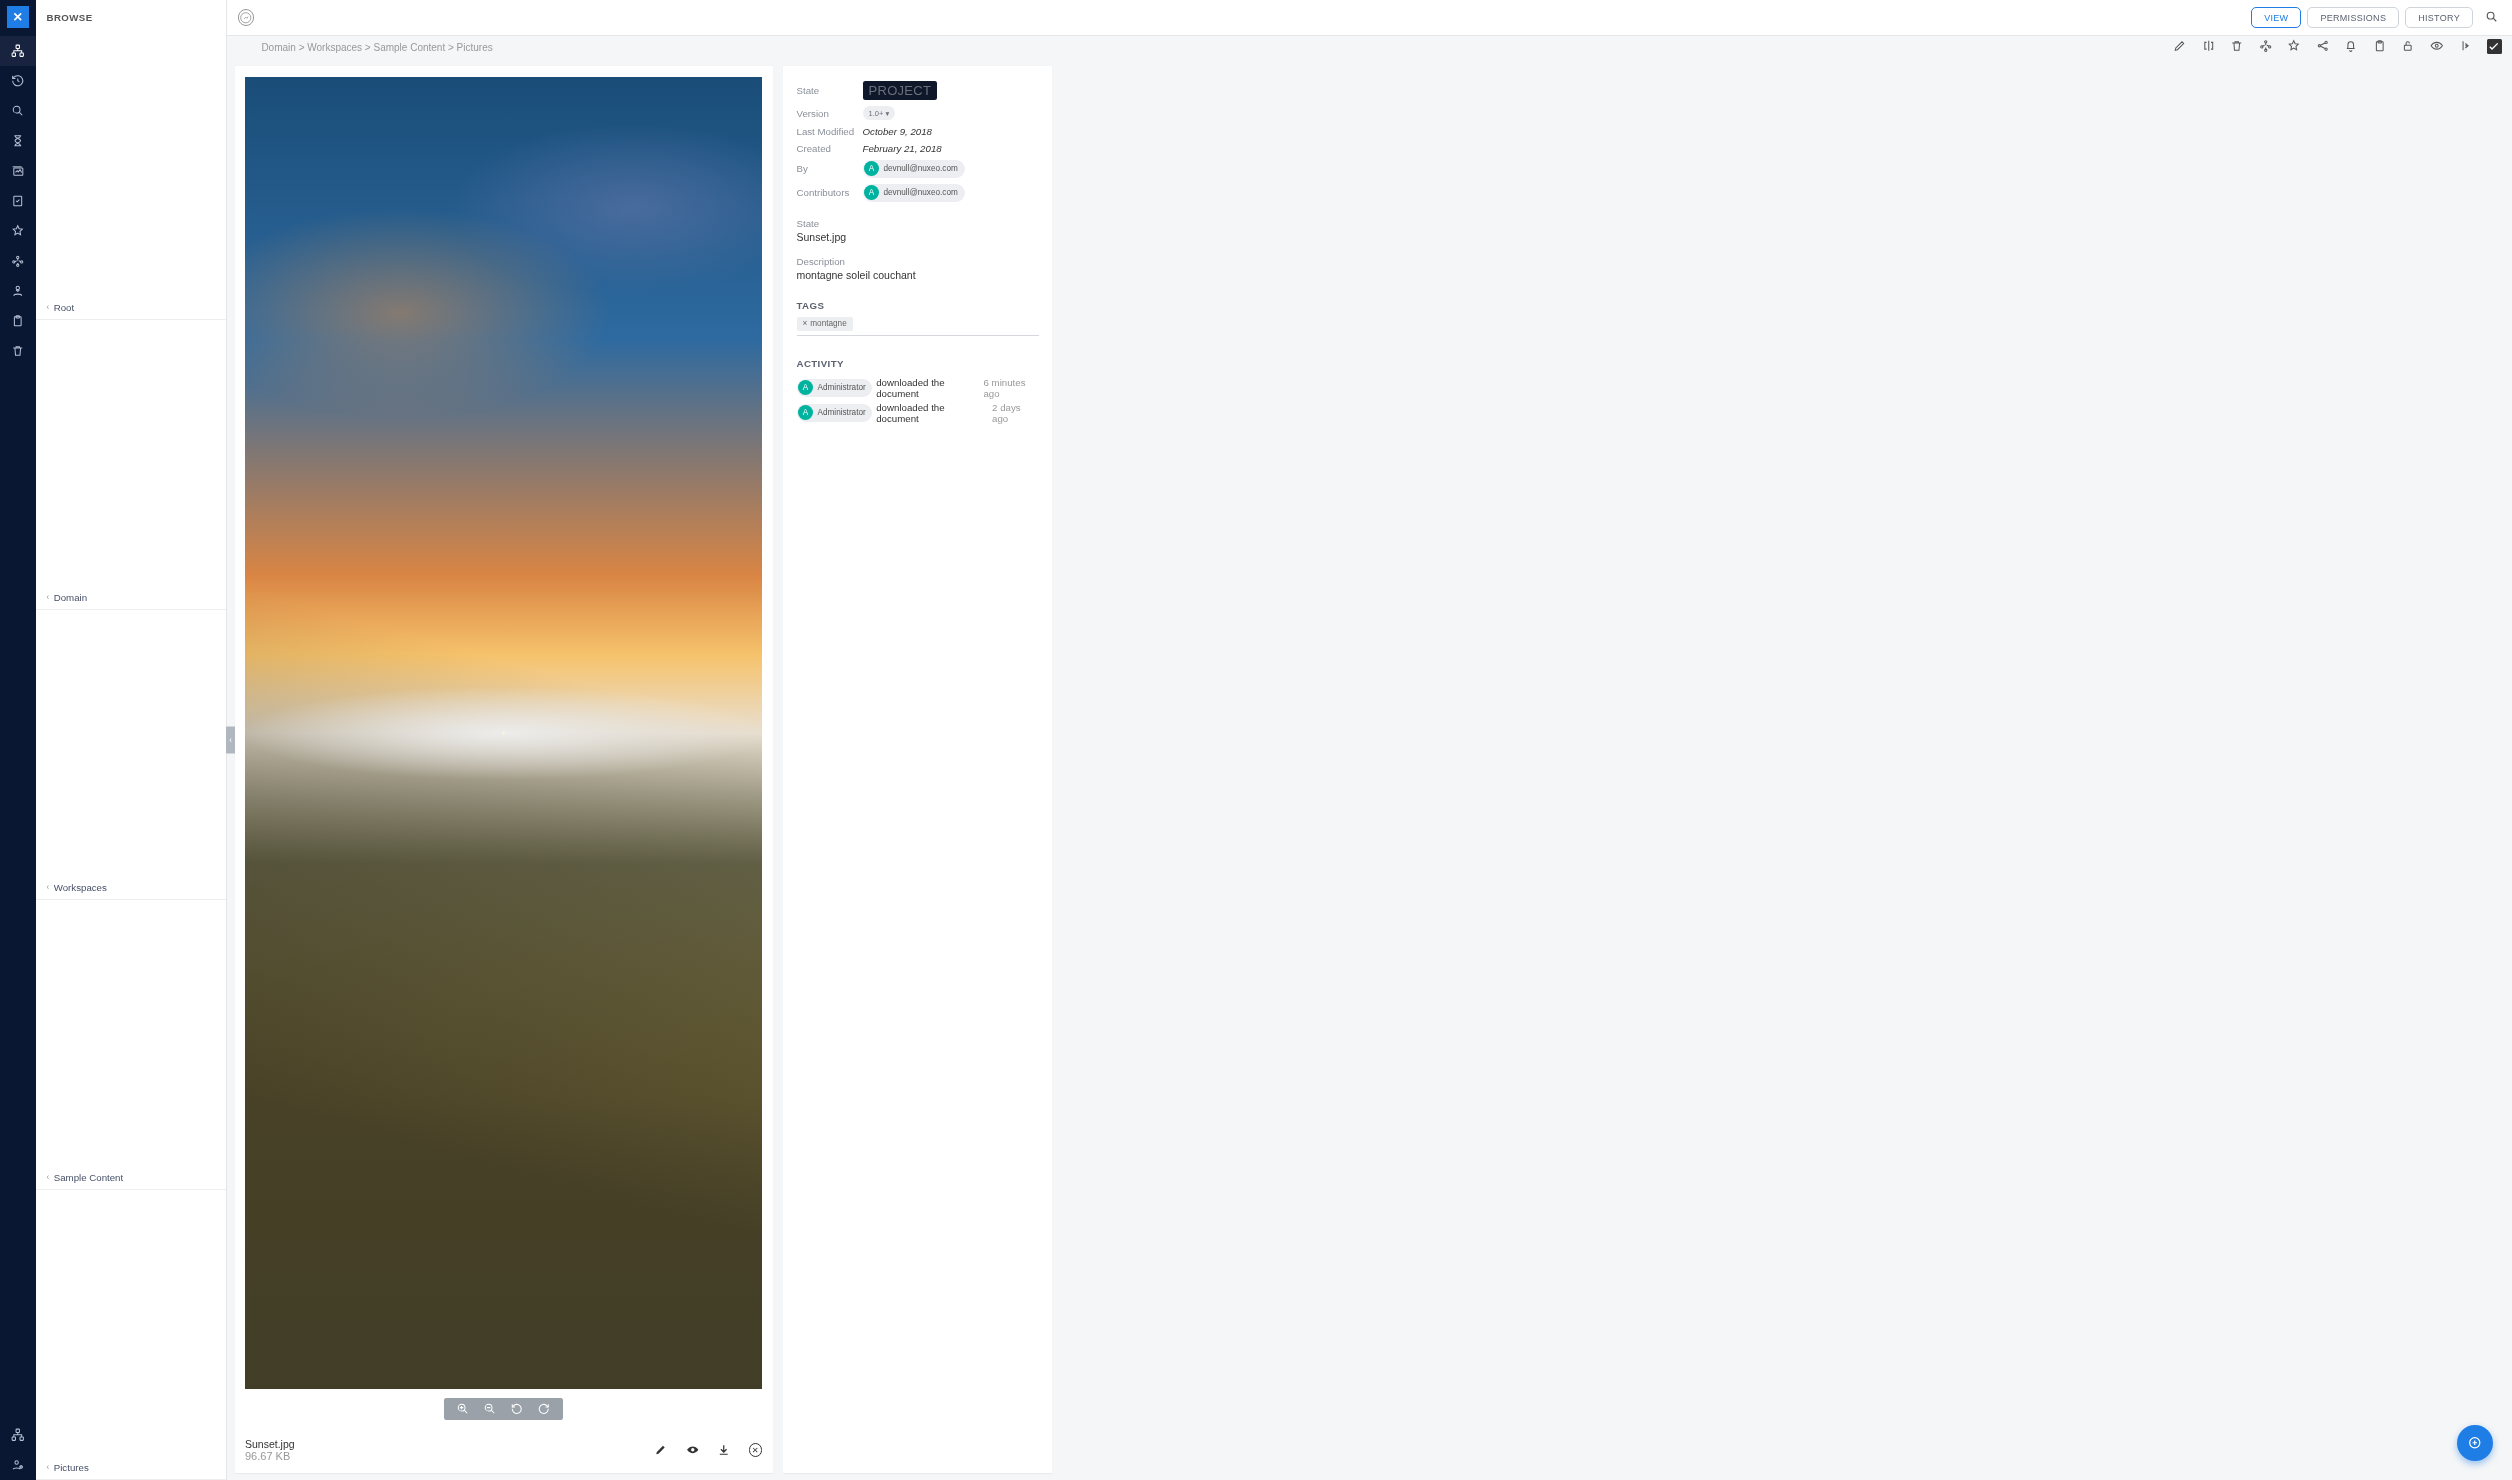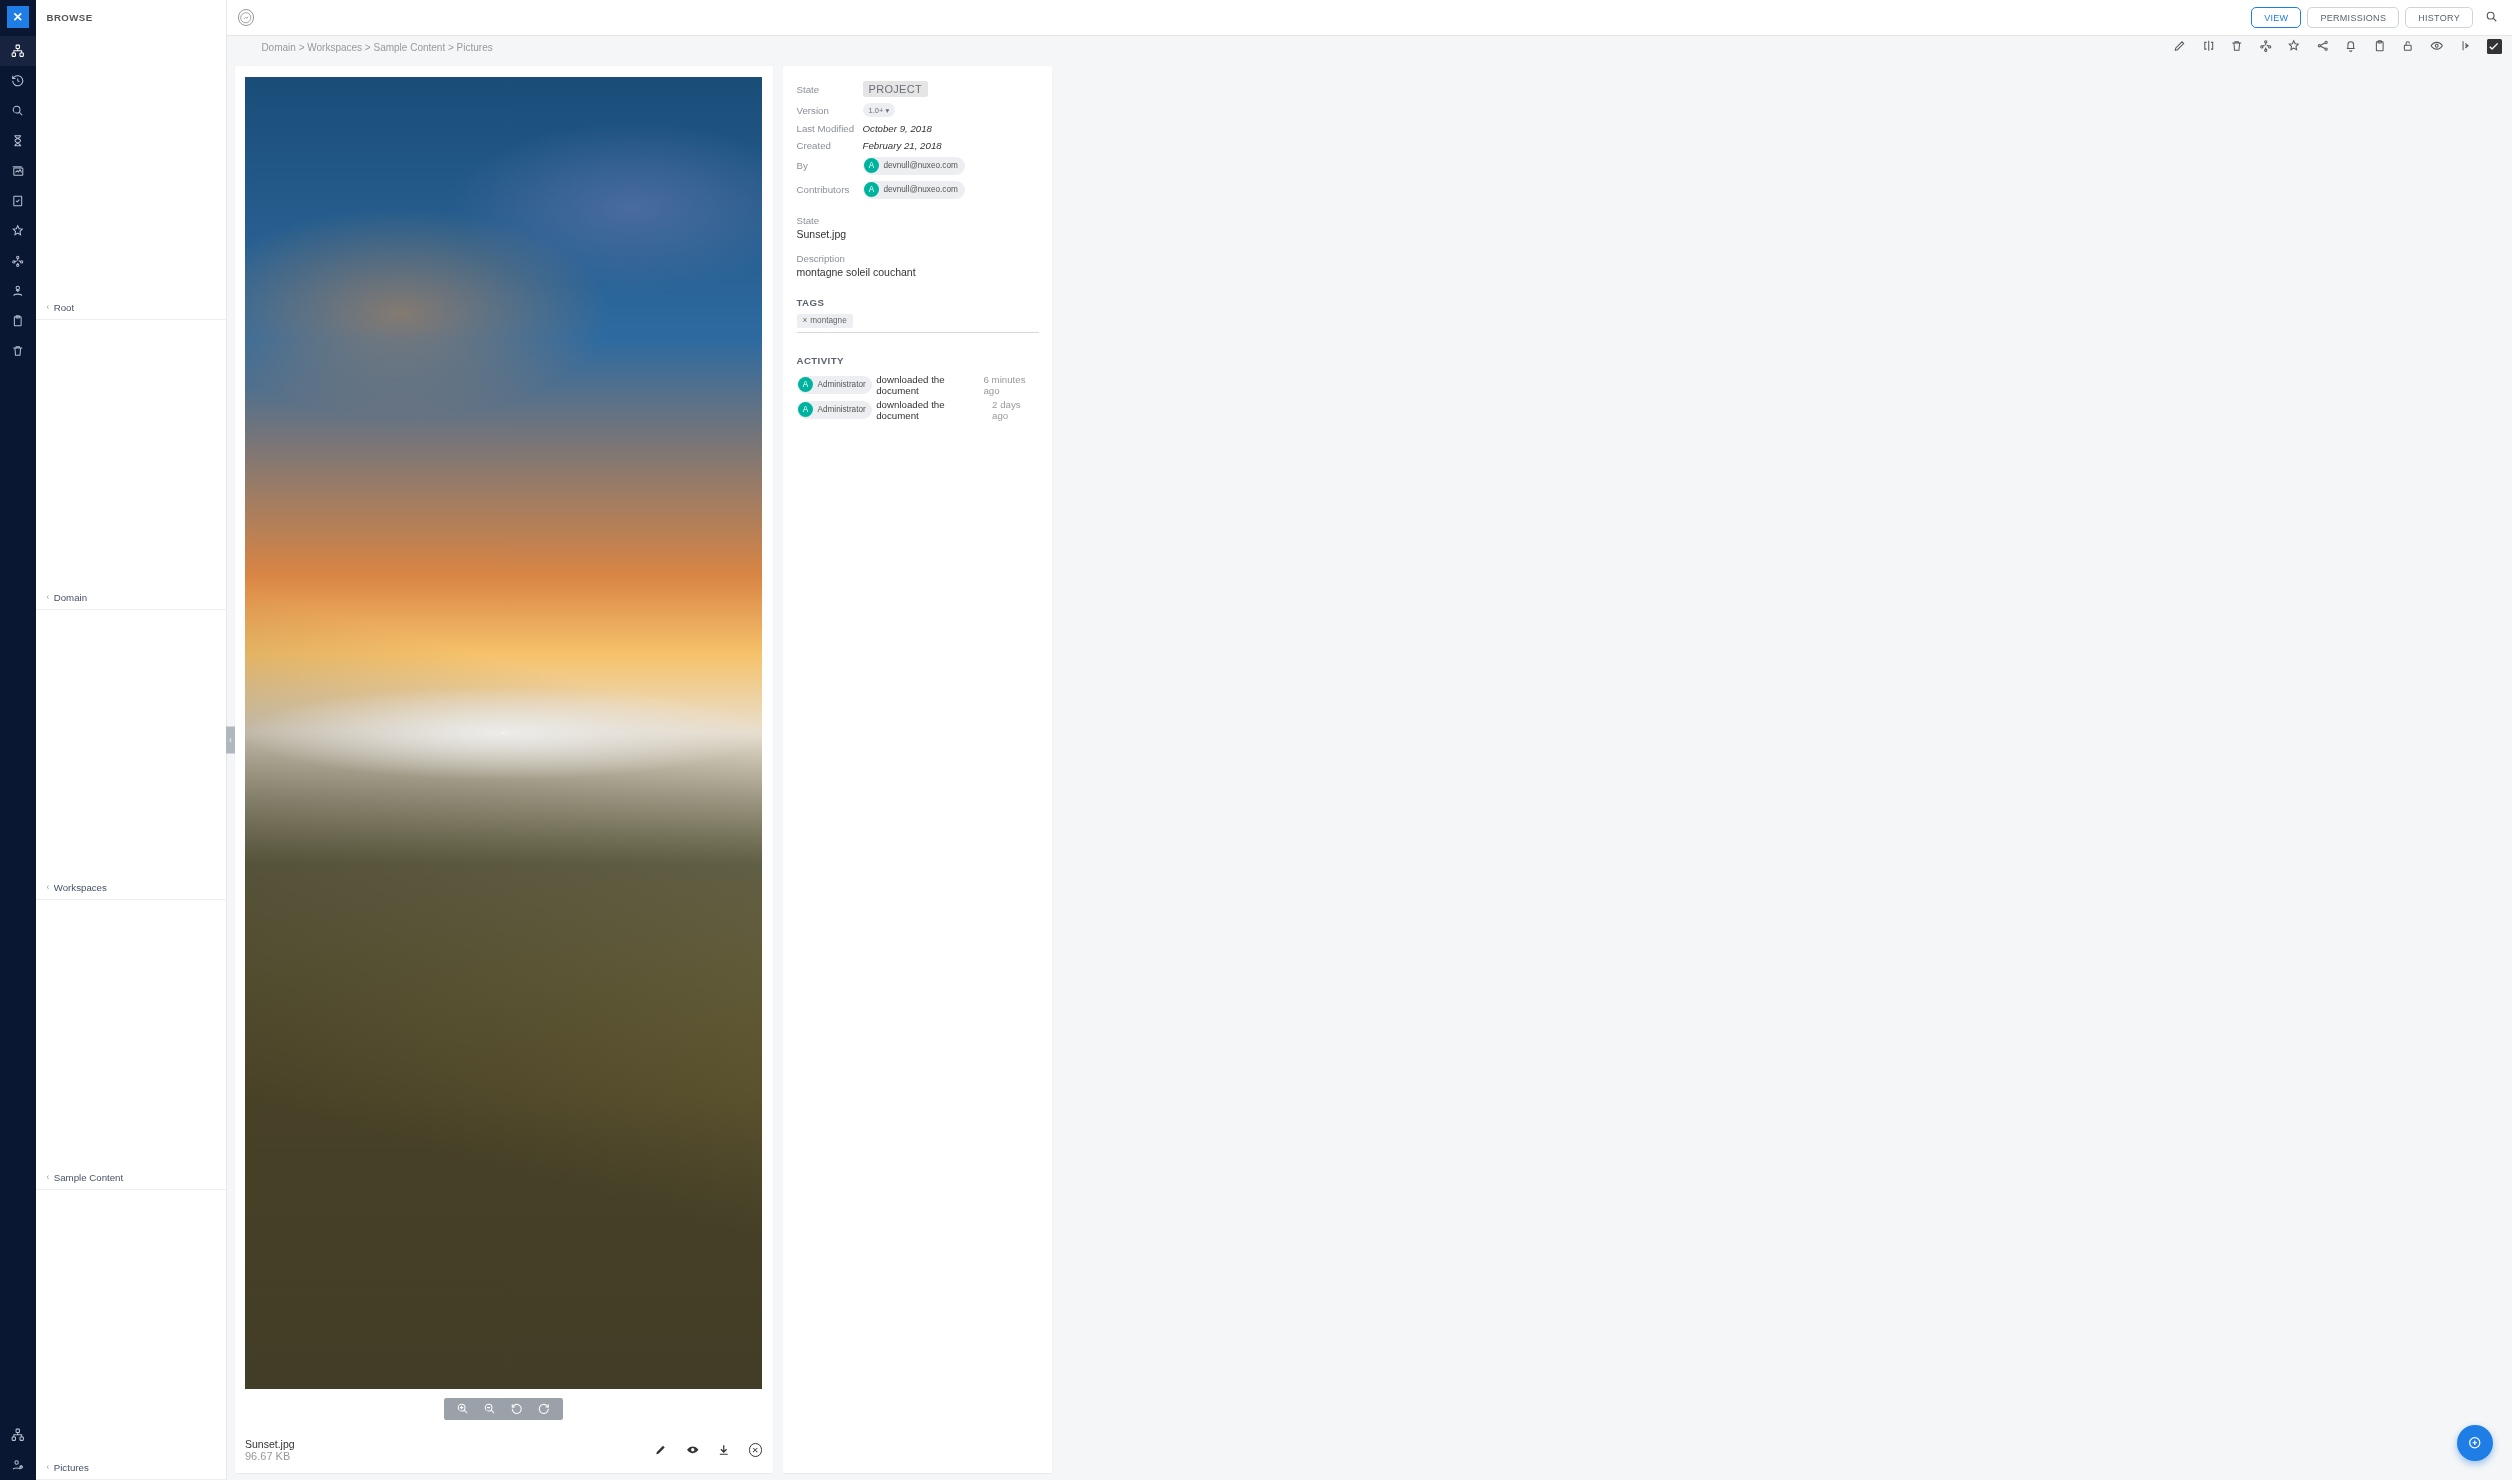--- a/index.html
+++ b/index.html
@@ -191,21 +191,21 @@
   background: #fff;
   border-radius: 0.7px;
   box-shadow: 0 0.7px 1.5px rgba(0,0,0,0.06);
   padding: 12px 13.5px;
   overflow: auto;
 }
 .info-row { display:flex; align-items:center; padding: 3px 0; font-size: 9.7px; }
 .info-row .k { width: 66px; color: #8a8f99; display:inline-block;}
 .info-row .v { color: #333; font-style: italic; }
 .badge {
-  background: #e5e5e5; color: #6a6f78; font-size: 11px; padding: 2.2px 6px; border-radius: 2.2px; letter-spacing: 0.3px;
+  background: #0f172a; color: #6a6f78; font-size: 13px; padding: 2.2px 6px; border-radius: 2.2px; letter-spacing: 0.3px;
 }
 .ver-badge { background: #eceef1; color:#6a6f78; font-size:7.5px; padding: 2.2px 6px; border-radius: 7.5px;}
 .user-chip {
   display: inline-flex; align-items: center; background: #eceef1; border-radius: 10.5px; padding: 1.5px 7.5px 1.5px 1.5px; font-size: 8.2px; color:#555;
 }
 .avatar {
   width: 15px; height: 15px; border-radius: 50%; background: #00b39f; color: #fff;
   display: flex; align-items: center; justify-content: center; font-size: 8.2px; margin-right: 4.5px;
 }
 .section-label { color: #8a8f99; font-size: 9.7px; margin-top: 13.5px; }

